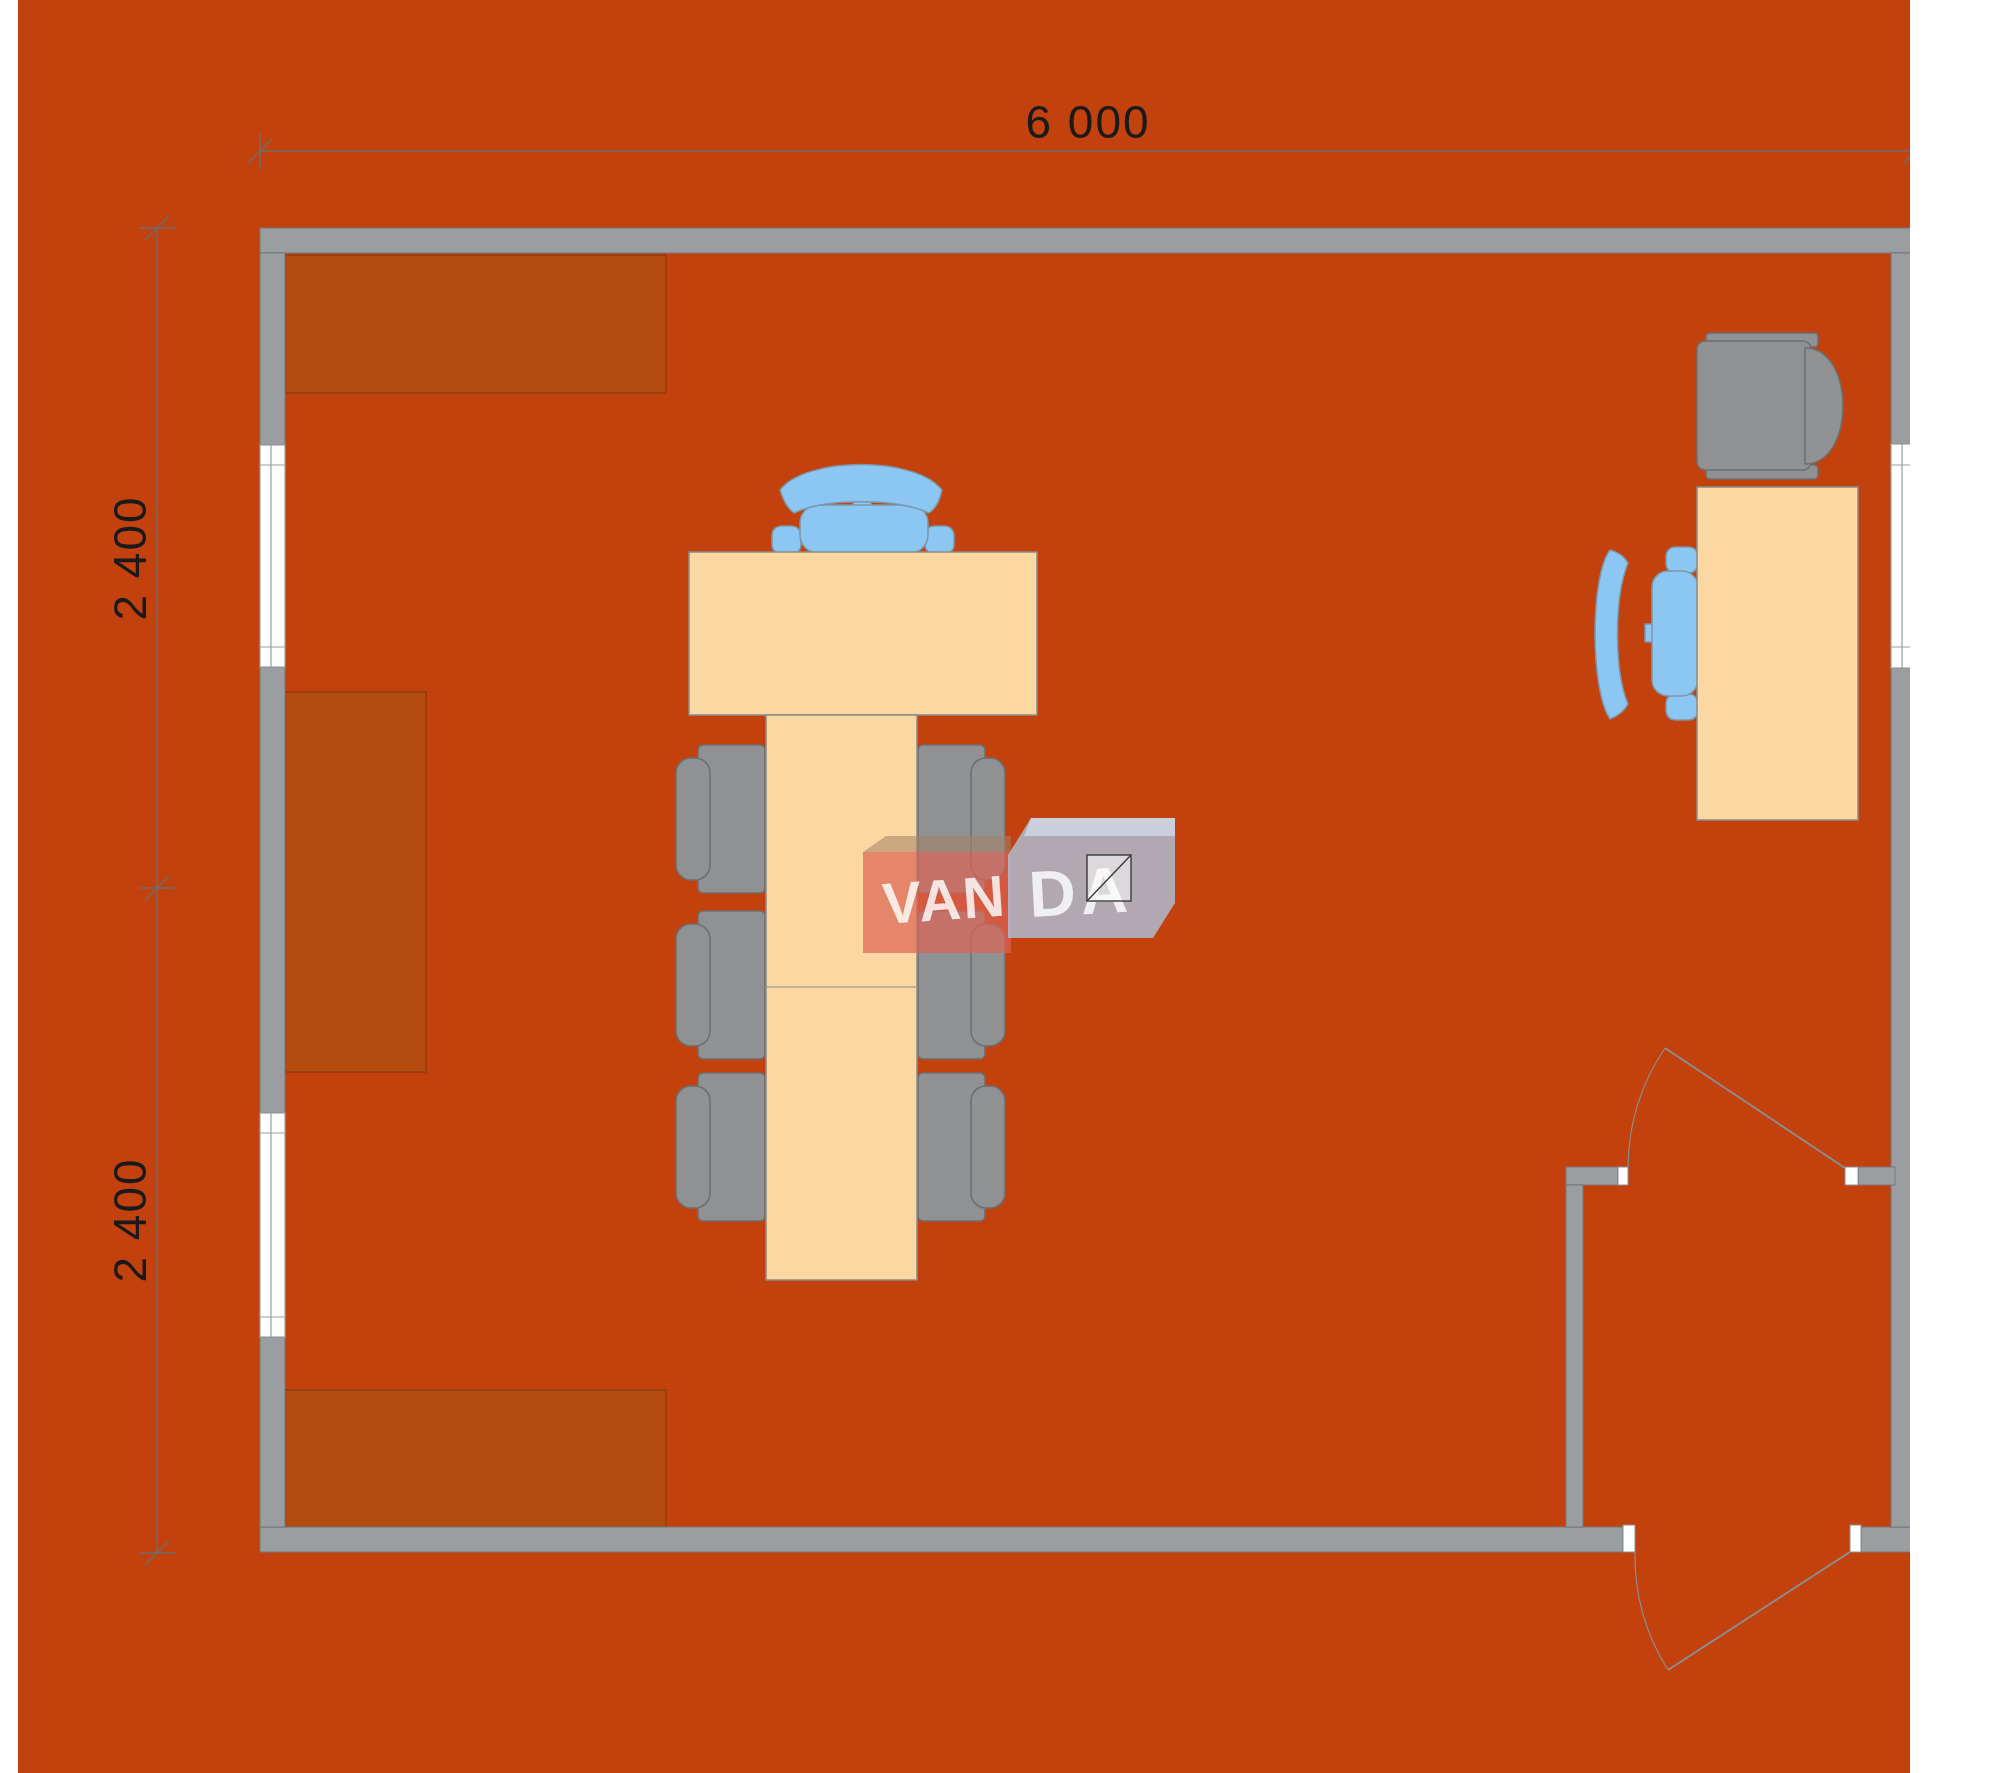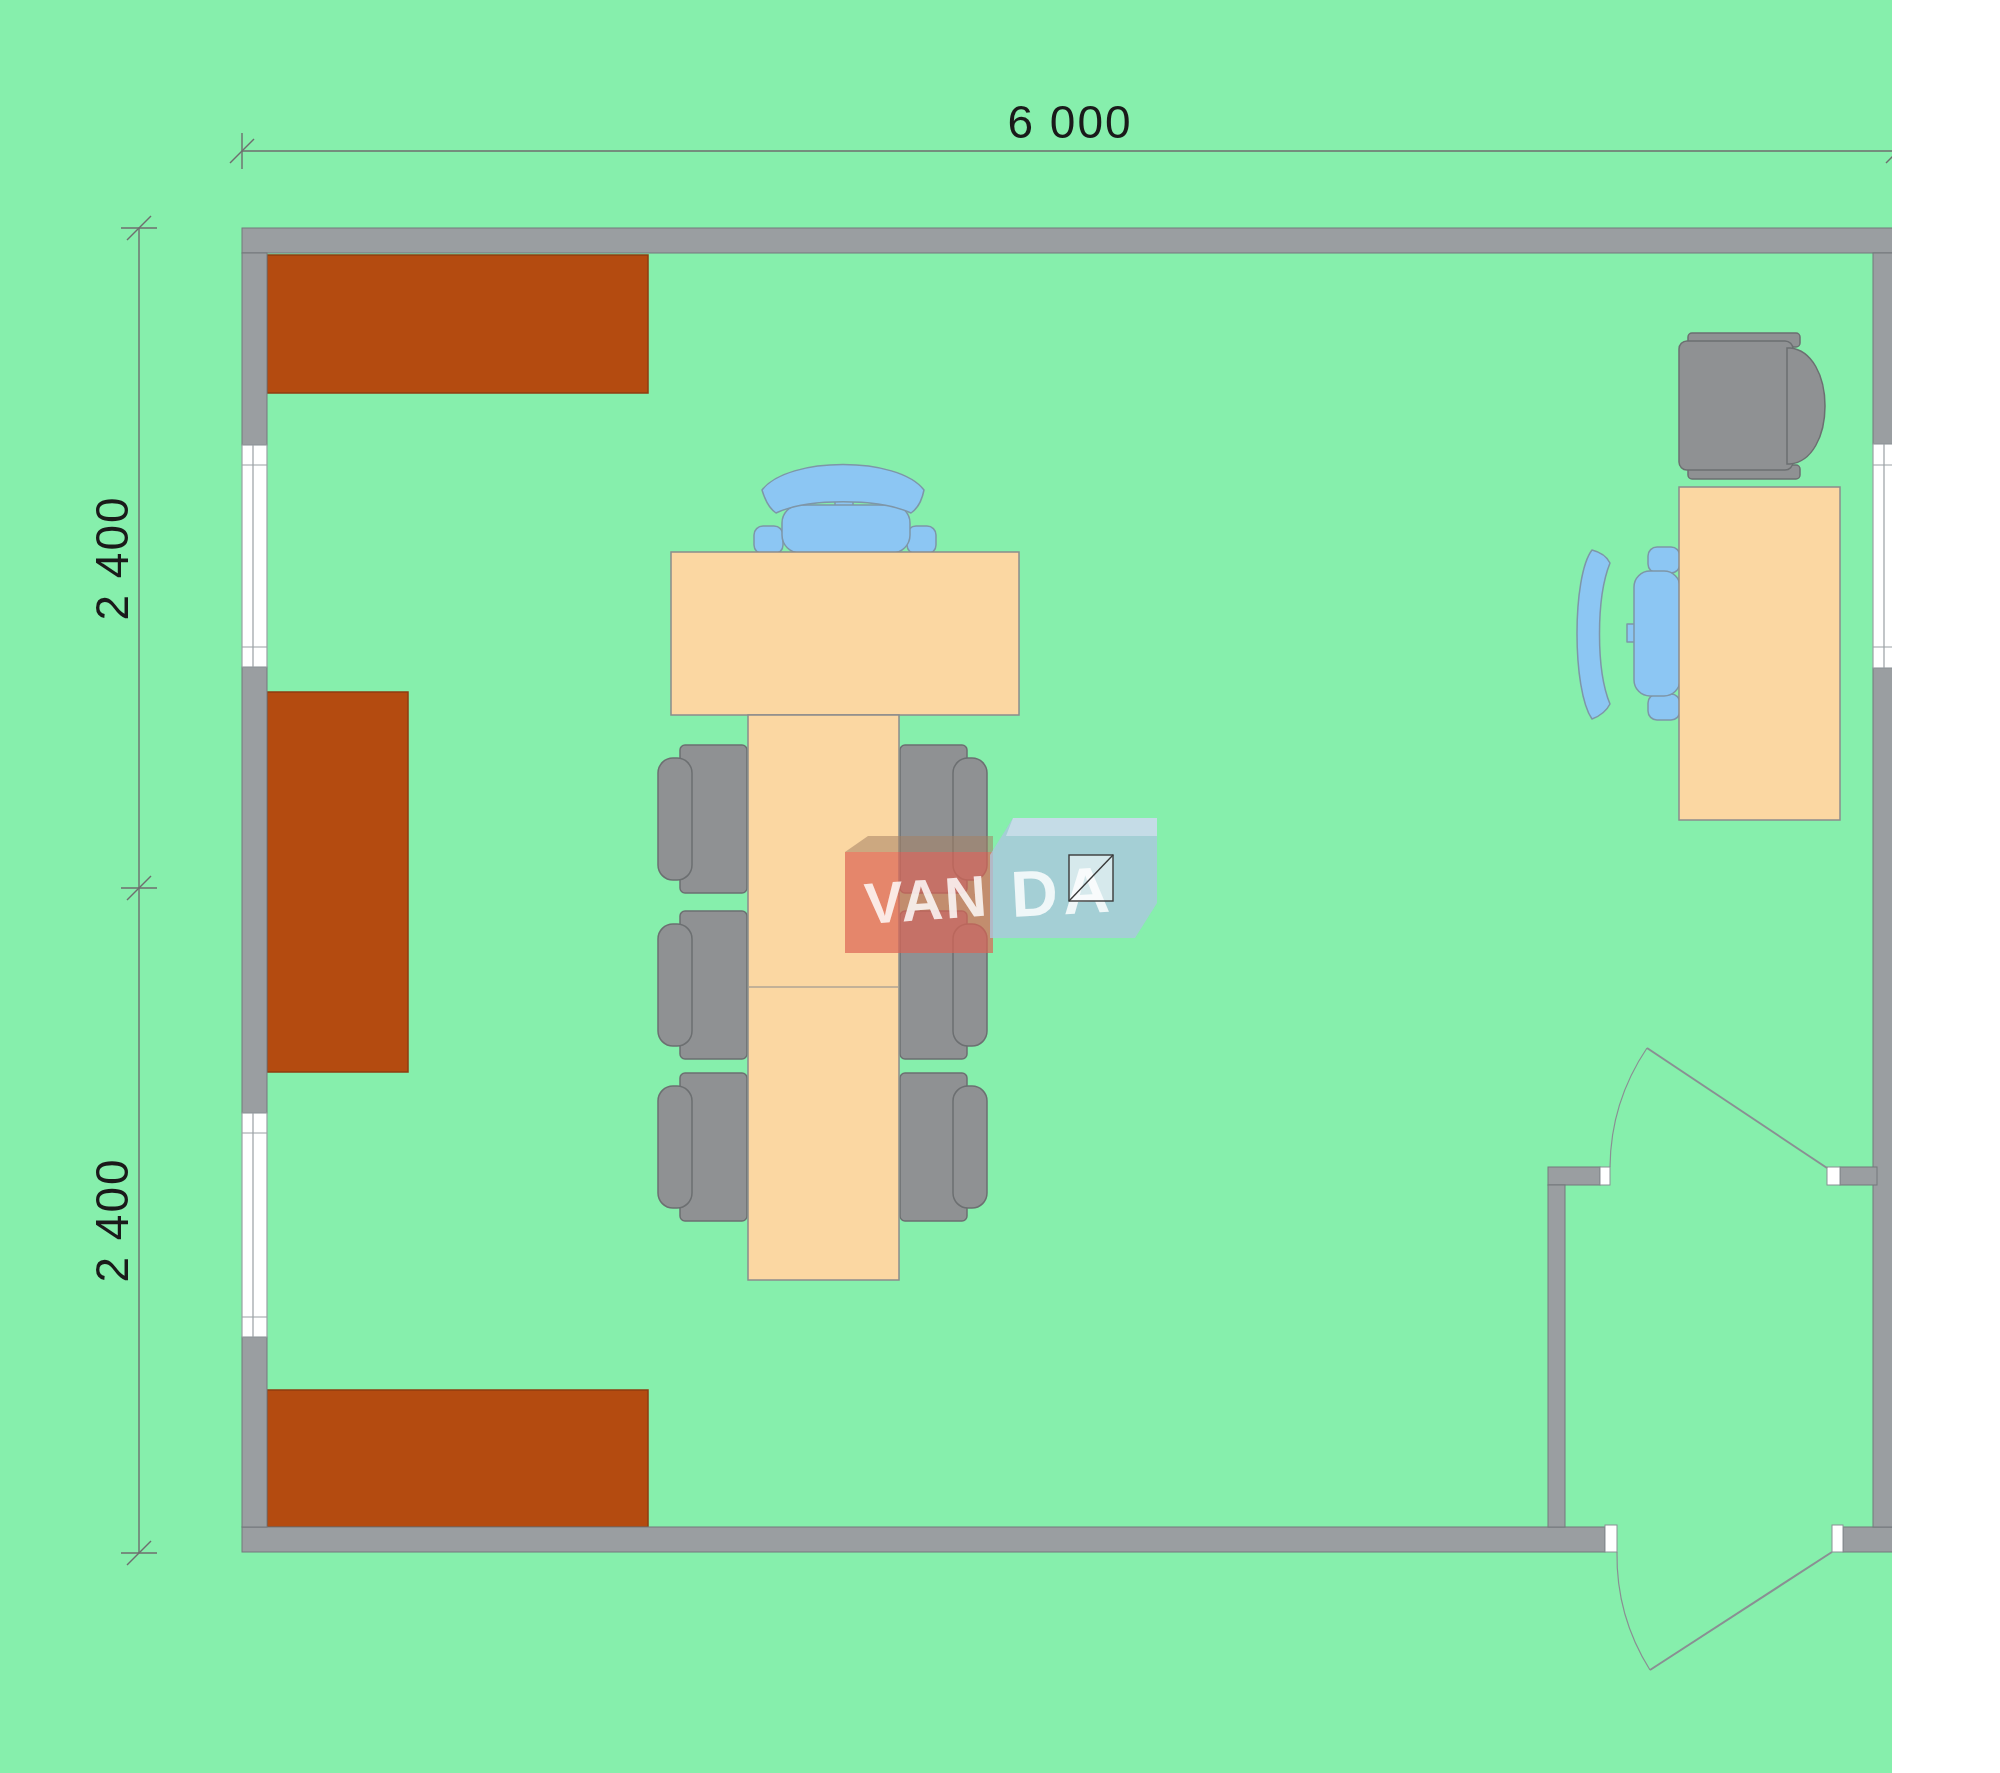--- a/index.html
+++ b/index.html
@@ -1,21 +1,22 @@
 <!DOCTYPE html>
 <html><head>
 <meta charset="utf-8">
 <style>
   html,body{margin:0;padding:0;background:#ffffff;}
   #canvas{
     position:relative;
     width:1892px;height:1773px;
-    background:#86efac;
+    background:#c2410c;
     font-family:"Liberation Sans", sans-serif;
     overflow:hidden;
+    margin-left:18px;
   }
   svg{position:absolute;left:0;top:0;}
   text{font-family:"Liberation Sans", sans-serif;}
   .dimtext{fill:#1a1a1a;font-size:46px;letter-spacing:2px;}
   .wmtext{fill:rgba(255,255,255,0.82);font-weight:bold;}
 </style>
 </head>
 <body>
 
 <div id="canvas">

